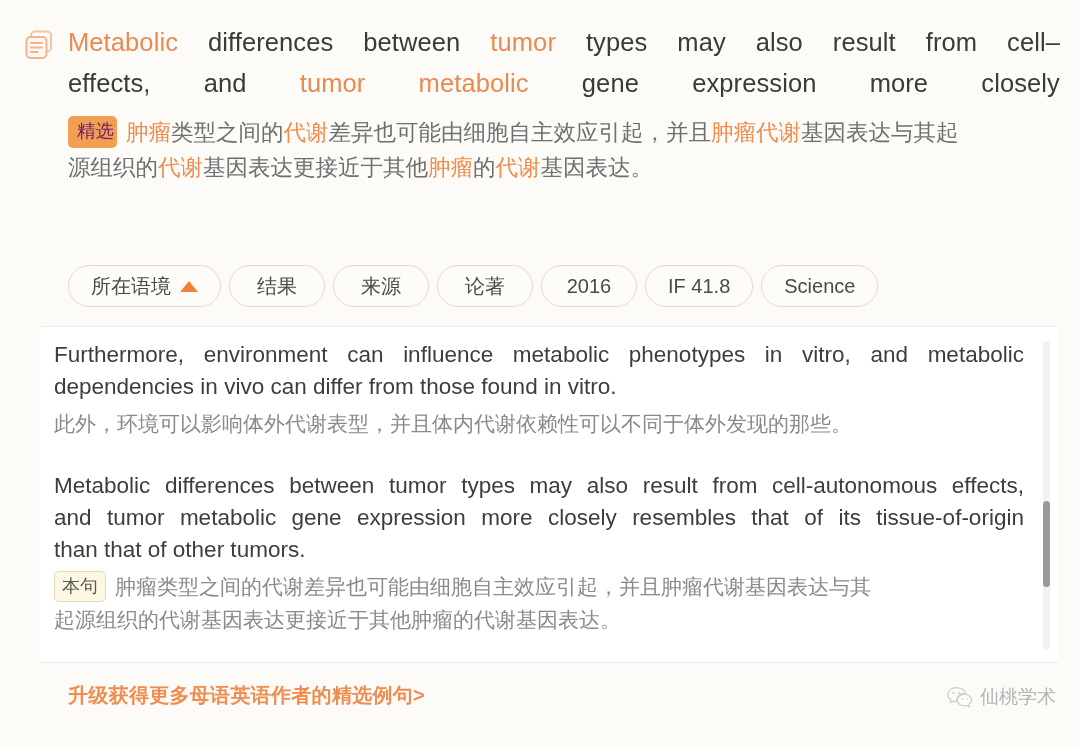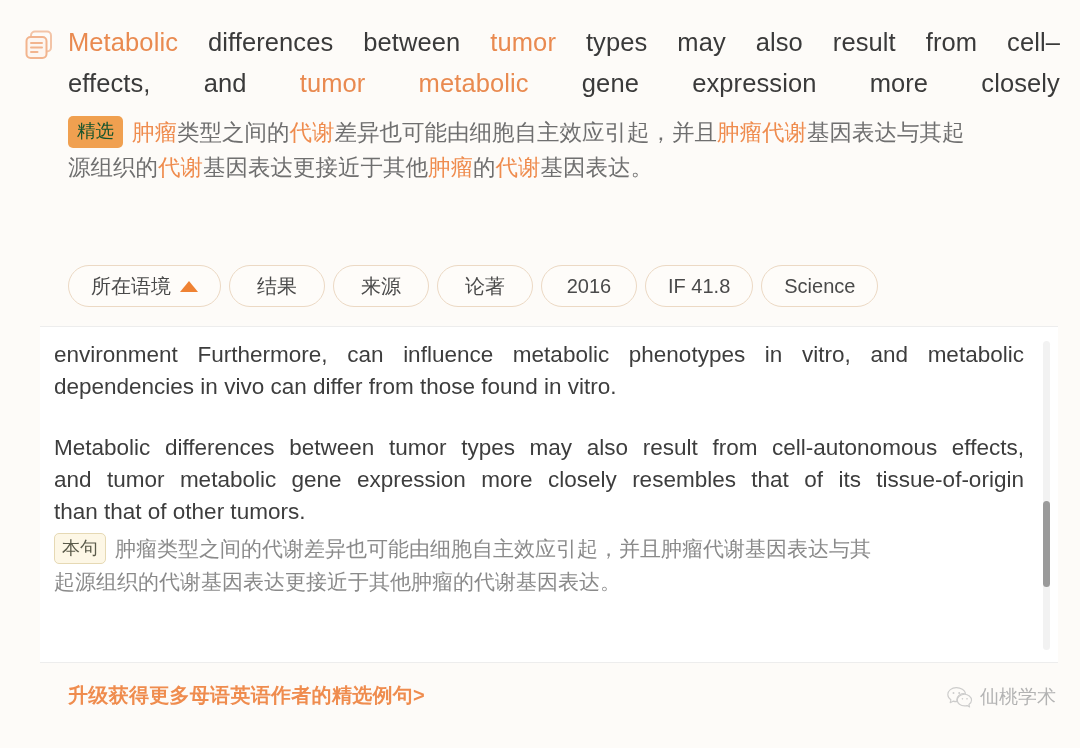--- a/index.html
+++ b/index.html
@@ -75,24 +75,24 @@
     font-family: "DejaVu Sans", "Liberation Sans", sans-serif;
   }
   .zh-line {
     display: block;
     white-space: nowrap;
   }
 
   .badge-featured {
     display: inline-block;
     background: #f0a050;
-    color: #14532d;
+    color: #701a75;
     font-size: 18.5px;
     line-height: 1;
-    padding: 6px 9px 7px 9px;
+    padding: 6px 3px 7px 9px;
     border-radius: 5px;
     vertical-align: 3px;
     margin-right: 9px;
     font-family: "DejaVu Sans", sans-serif;
   }
   .zh-hl { color: #ef8c4e; }
 
   
   .tags {
     position: absolute;
@@ -295,34 +295,37 @@
     <div class="pill latin">
       <span>Science</span>
     </div>
   </div>
 
   <div class="panel">
     <div class="panel-inner">
 
       <div class="p-en">
         <span class="line j">
-          <span>environment</span>
-            <span>Furthermore,</span>
+          <span>Furthermore,</span>
+            <span>environment</span>
             <span>can</span>
             <span>influence</span>
             <span>metabolic</span>
             <span>phenotypes</span>
             <span>in</span>
             <span>vitro,</span>
             <span>and</span>
             <span>metabolic</span>
         </span>
         <span class="line">dependencies in vivo can differ from those found in vitro.</span>
       </div>
 
+      <div class="p-zh">
+        <span class="line">此外，环境可以影响体外代谢表型，并且体内代谢依赖性可以不同于体外发现的那些。</span>
+      </div>
 
       <div class="gap"></div>
 
       <div class="p-en">
         <span class="line j">
           <span>Metabolic</span>
             <span>differences</span>
             <span>between</span>
             <span>tumor</span>
             <span>types</span>

